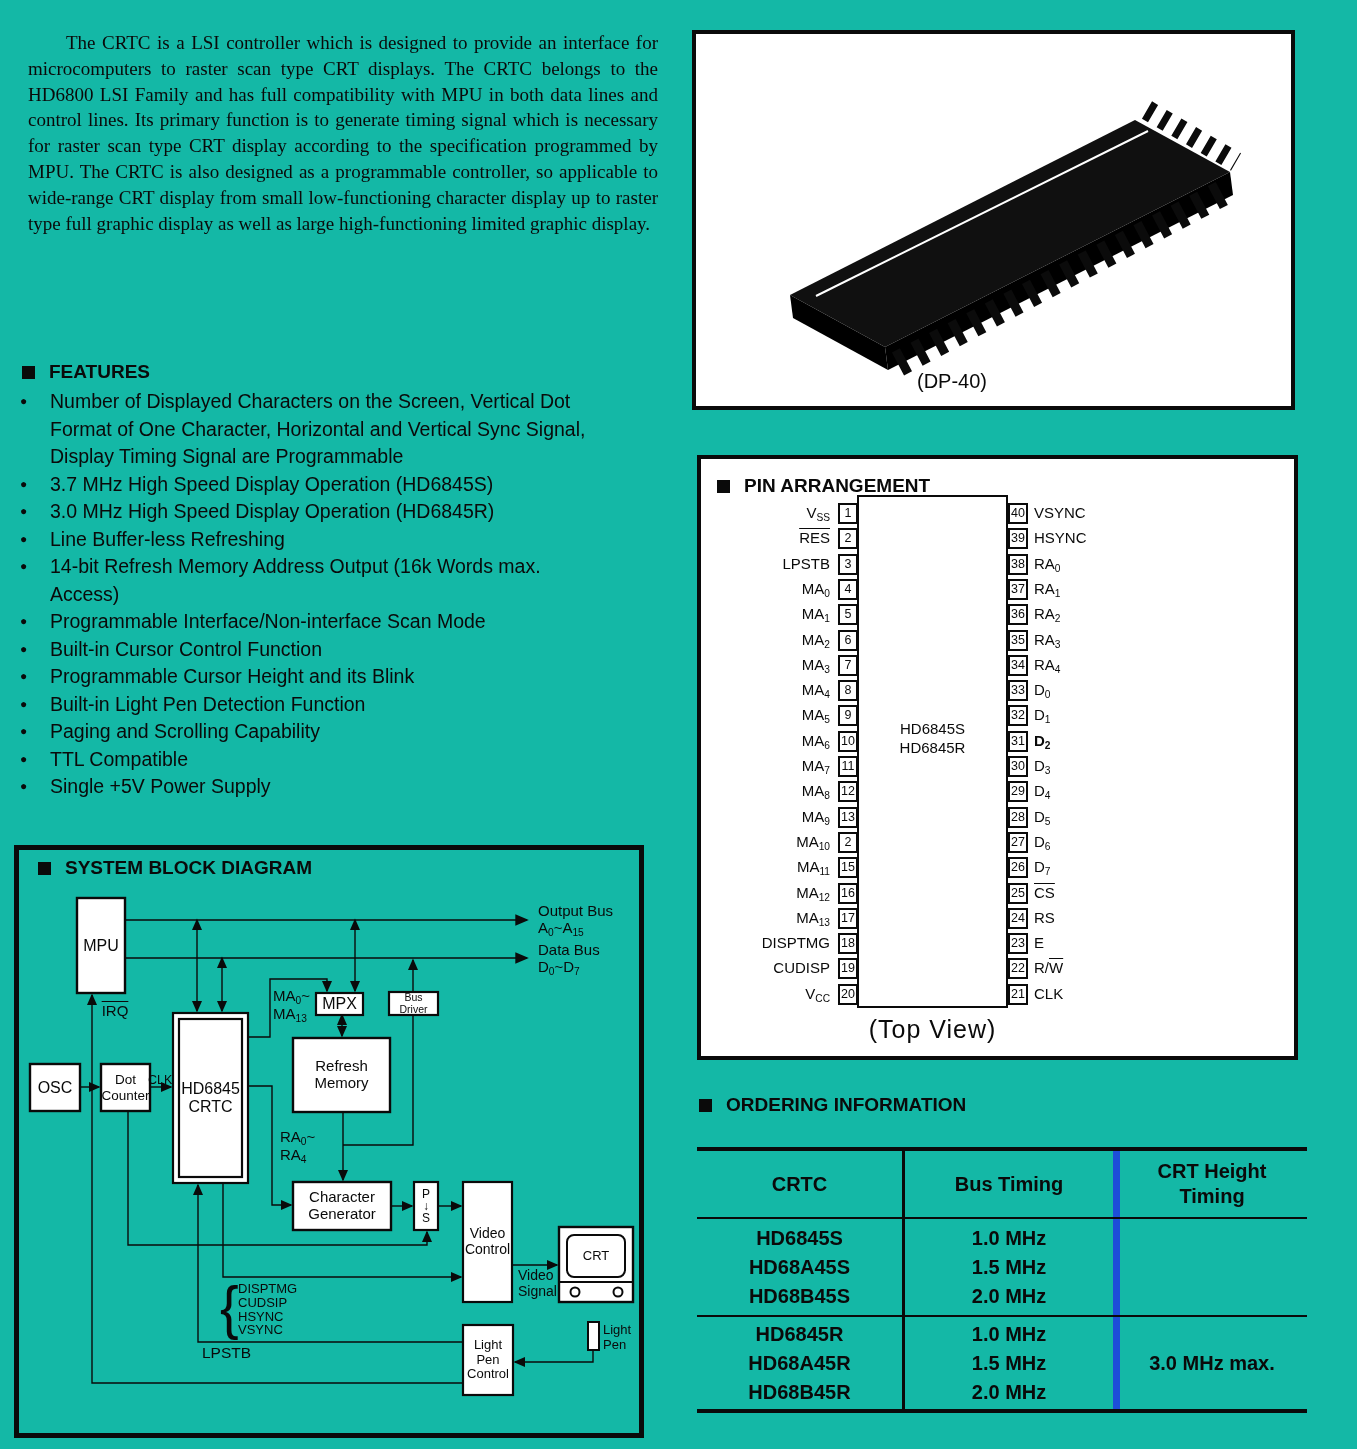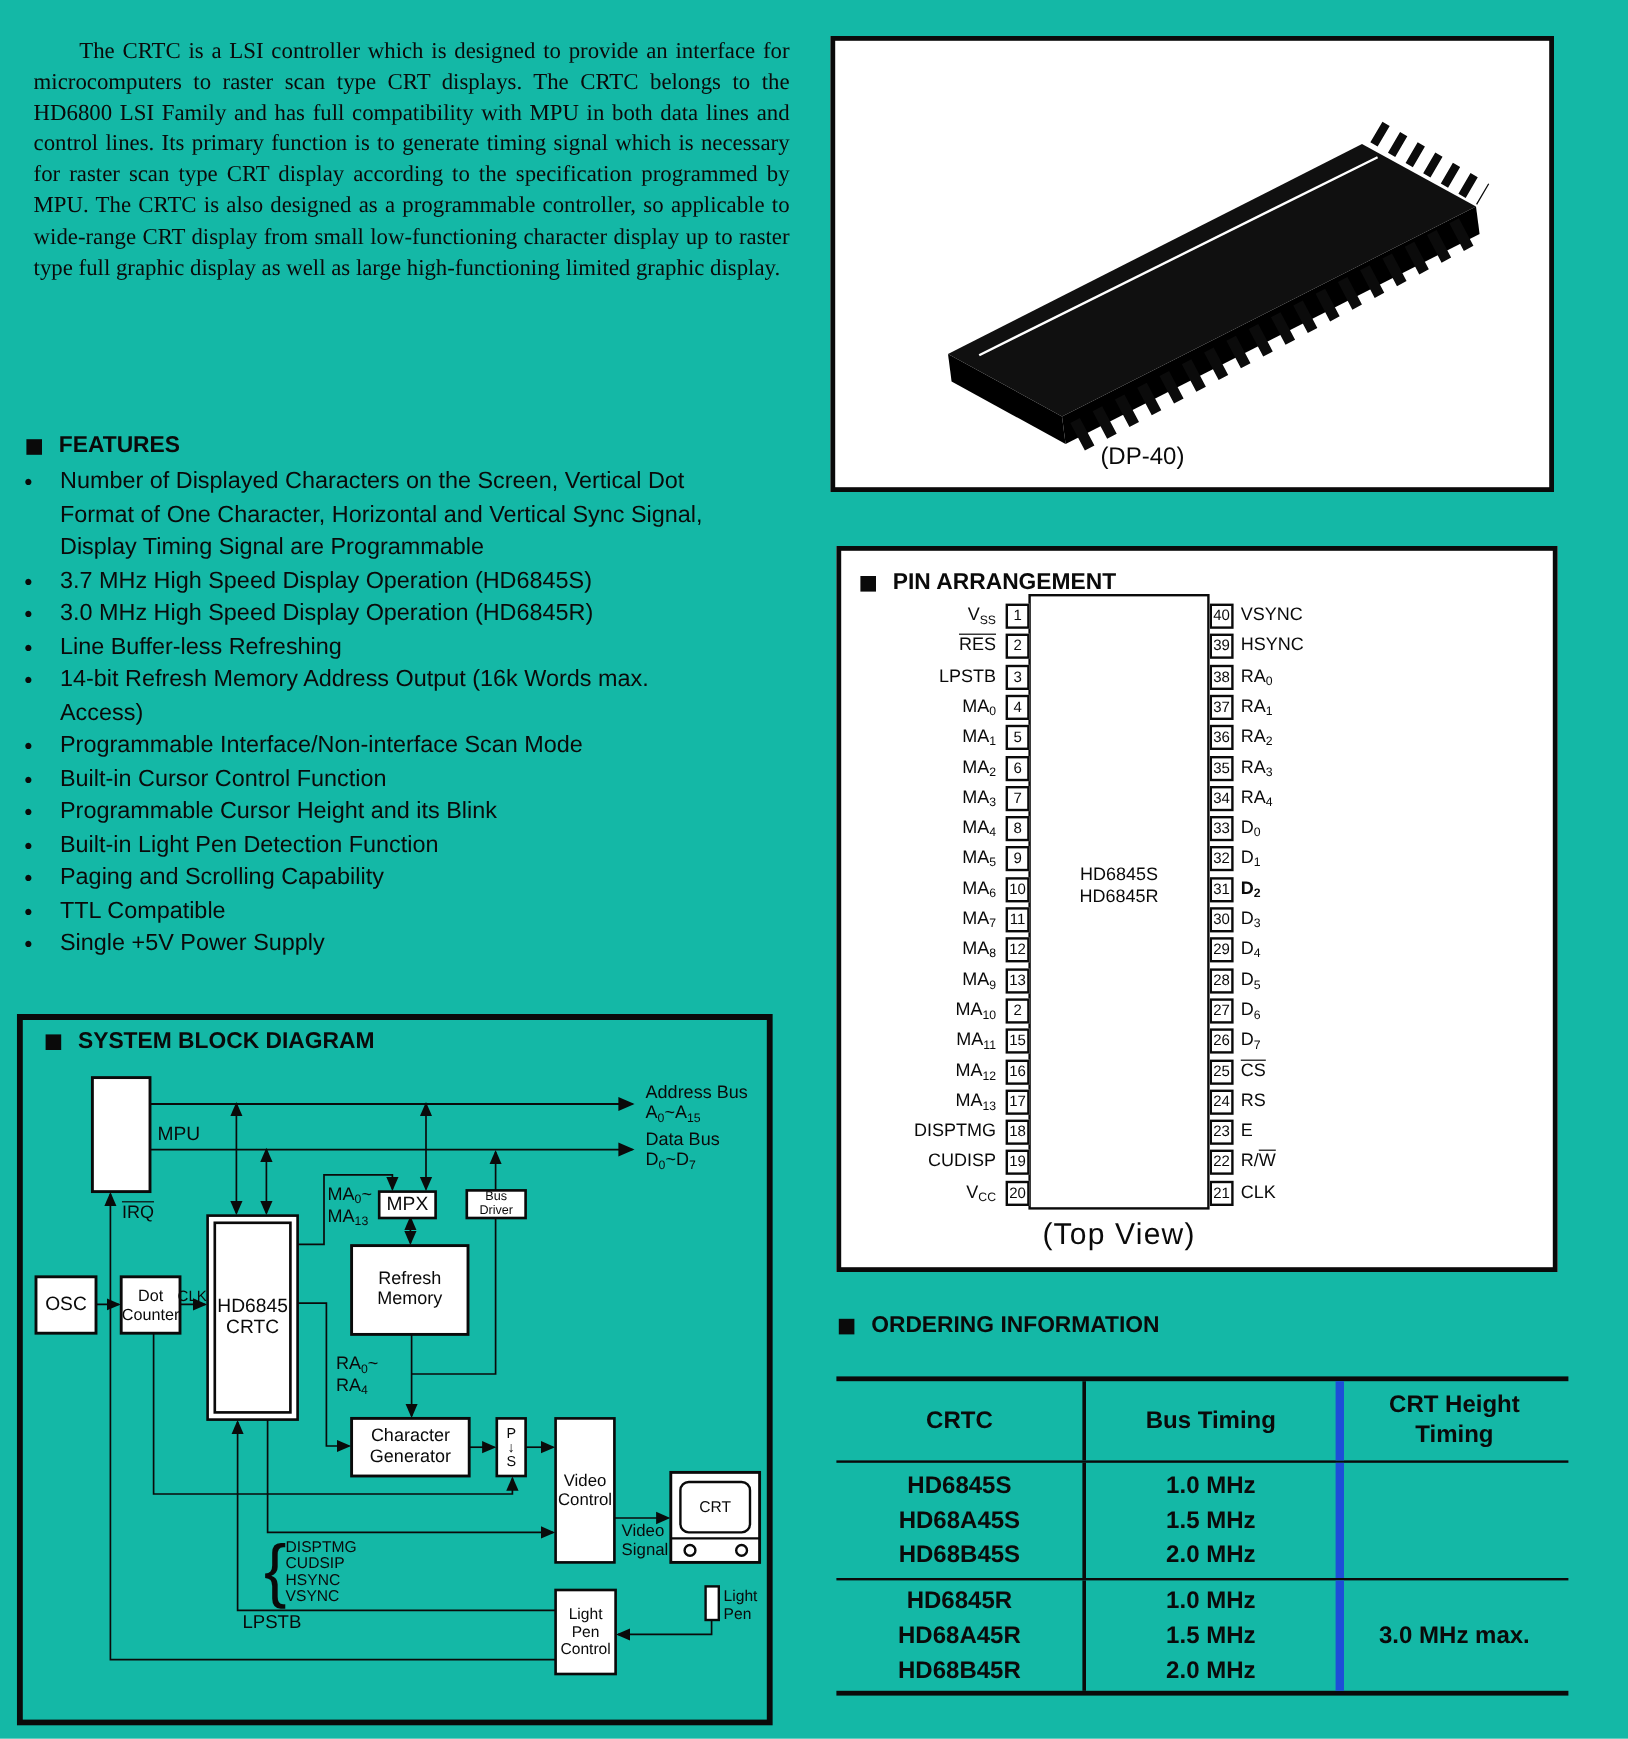--- a/index.html
+++ b/index.html
@@ -185,21 +185,21 @@
 
         <rect x="574" y="477" width="11" height="28" stroke-width="2" fill="#fff"></rect>
       </g>
     </svg>
 
     <div class="sec-head" style="left:24px;top:12px;">
       <span class="sq"></span>
       <span>SYSTEM BLOCK DIAGRAM</span>
     </div>
 
-    <div class="dlabel flexc" style="left:63px;top:53px;width:48px;height:95px;font-size:16px;padding-left:48px;">
+    <div class="dlabel flexc" style="left:63px;top:53px;width:48px;height:95px;font-size:16px;">
         <div>MPU</div>
       </div>
     <div class="dlabel flexc" style="left:16px;top:219px;width:50px;height:47px;font-size:16px;">
         <div>OSC</div>
       </div>
     <div class="dlabel flexc" style="left:87px;top:219px;width:49px;height:47px;font-size:13.5px;">
         <div>Dot</div>
         <div>Counter</div>
       </div>
     <div class="dlabel flexc" style="left:159px;top:168px;width:75px;height:170px;font-size:16px;">
@@ -236,21 +236,21 @@
     <div class="dlabel flexc" style="left:449px;top:480px;width:50px;height:70px;font-size:13px;">
         <div>Light</div>
         <div>Pen</div>
         <div>Control</div>
       </div>
 
     <div class="dlabel" style="left:76px;top:158px;width:50px;font-size:15px;"><span class="over">IRQ</span></div>
     <div class="dlabel" style="left:134px;top:228px;width:26px;font-size:12.5px;text-align:left;"><span>CLK</span></div>
 
     <div class="dlabel dl-left" style="left:524px;top:58px;font-size:15px;">
-      <div><span>Address Bus</span></div>
+      <div><span>Output Bus</span></div>
       <div><span>A</span><span class="sub">0</span><span>~A</span><span class="sub">15</span></div>
     </div>
     <div class="dlabel dl-left" style="left:524px;top:97px;font-size:15px;">
       <div><span>Data Bus</span></div>
       <div><span>D</span><span class="sub">0</span><span>~D</span><span class="sub">7</span></div>
     </div>
     <div class="dlabel dl-left" style="left:259px;top:143px;font-size:15px;">
       <div><span>MA</span><span class="sub">0</span><span>~</span></div>
       <div><span>MA</span><span class="sub">13</span></div>
     </div>

